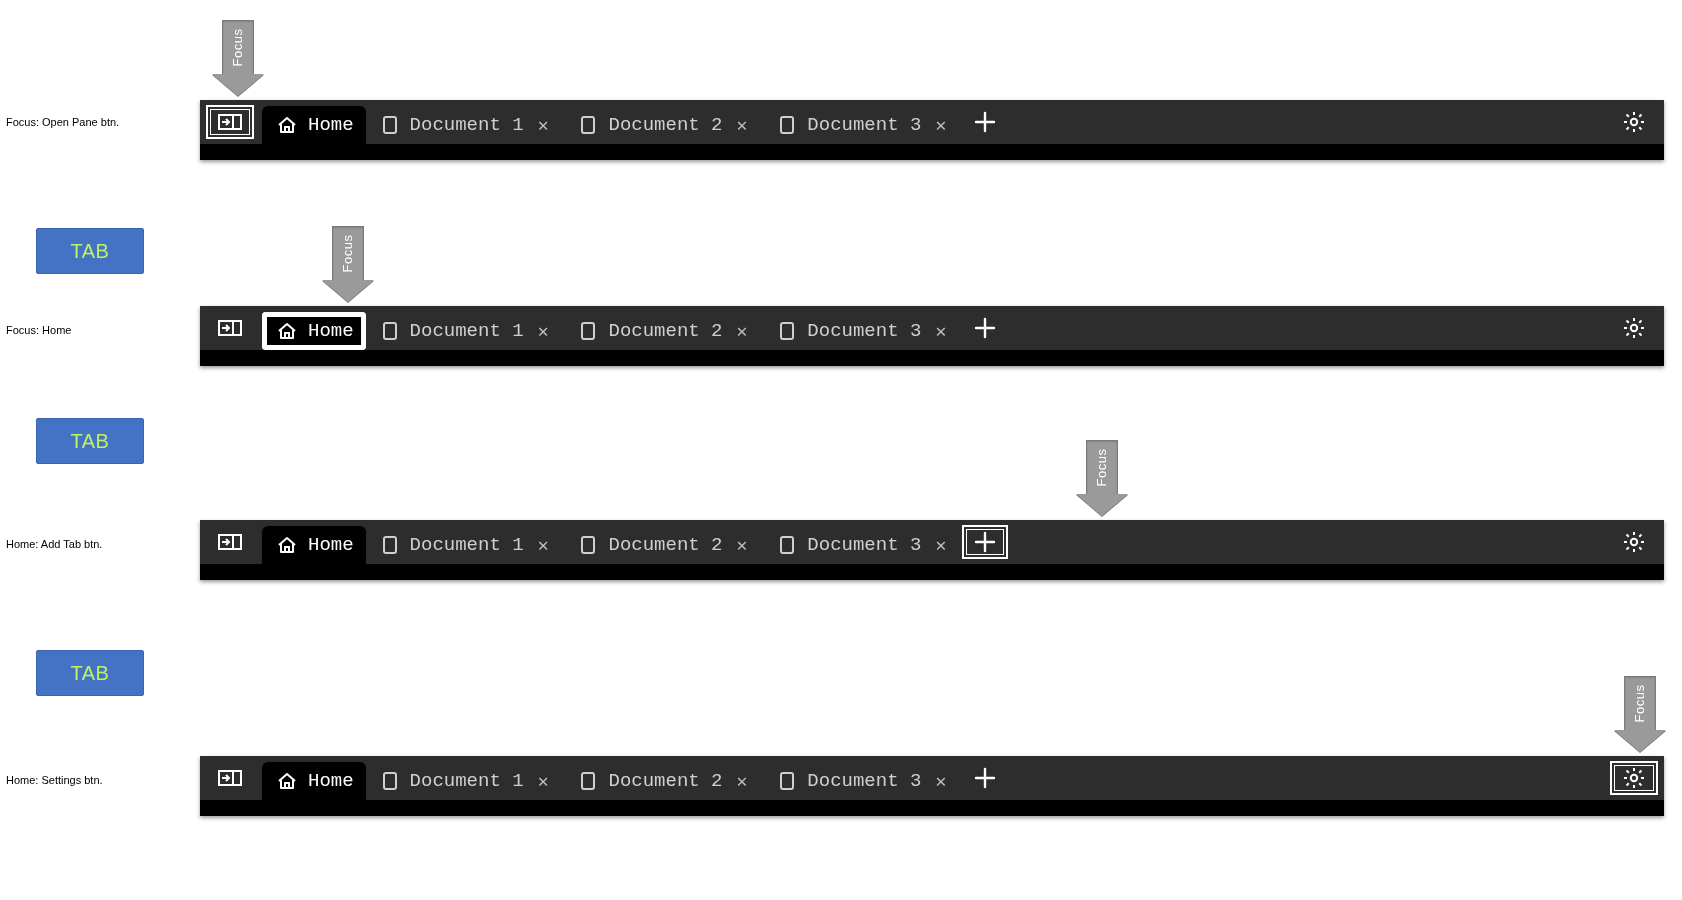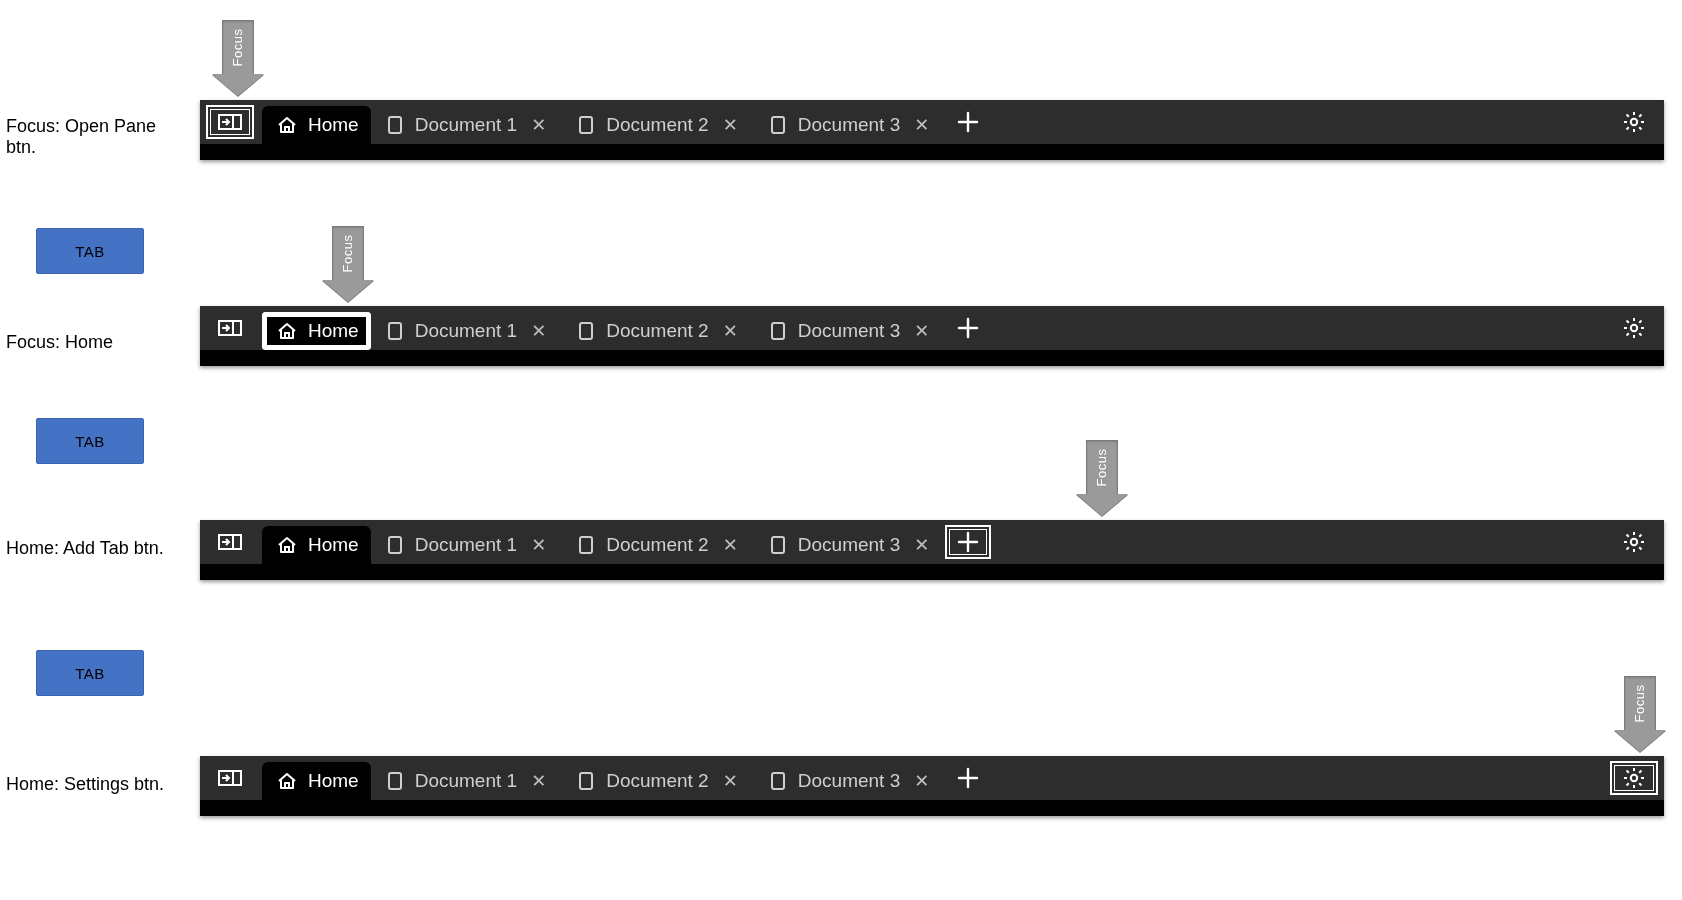--- a/index.html
+++ b/index.html
@@ -21,42 +21,43 @@
     margin:0;
     background:var(--bg);
     font-family:"Segoe UI",Arial,Helvetica,sans-serif;
     width:1682px;
     height:900px;
     position:relative;
     overflow:hidden;
     font-size:14px;
     color:#000;
   }
-  .label{position:absolute;left:0;width:190px;text-align:left;font-size:18px;color:#000;padding-left:6px}
+  .label{position:absolute;left:0;width:190px;text-align:left;font-size:11px;color:#000;padding-left:6px}
   .tab-key{
-    position:absolute;width:108px;height:46px;background:var(--blue);color:#000000;
-    display:flex;align-items:center;justify-content:center;font-size:15px;border:1px solid #3b63b0;
+    position:absolute;width:108px;height:46px;background:var(--blue);color:#bef264;
+    display:flex;align-items:center;justify-content:center;font-size:20px;border:1px solid #3b63b0;
     border-radius:2px;font-weight:400;letter-spacing:0.5px;
   }
   
   .focus-arrow{position:absolute;display:flex;flex-direction:column;align-items:center;pointer-events:none}
   .fa-shaft{
     width:32px;height:54px;background:var(--arrow);border:1px solid var(--arrow-border);
     display:flex;align-items:center;justify-content:center;border-bottom:none;
     box-shadow:0 1px 2px rgba(0,0,0,0.15) inset;
   }
   .fa-shaft span{transform:rotate(-90deg);color:#fff;font-size:13px;letter-spacing:0.5px}
   .fa-head{
     width:0;height:0;border-left:26px solid transparent;border-right:26px solid transparent;
     border-top:22px solid var(--arrow);filter:drop-shadow(0 1px 0 var(--arrow-border));
   }
   
   .strip{
     position:absolute;left:200px;right:18px;height:60px;background:var(--strip-top2);
     box-shadow:0 2px 4px rgba(0,0,0,0.4);
+    font-family:Liberation Mono, monospace;
   }
   .strip .top{height:44px;background:var(--strip-top);display:flex;align-items:center;padding:0 6px 0 6px;gap:0}
   .strip .bottom{height:16px;background:var(--strip-bottom)}
   .btn{
     height:34px;min-width:48px;display:flex;align-items:center;justify-content:center;color:var(--text-light);
     padding:0 10px;border:2px solid transparent;border-radius:0;
   }
   .btn.focus{border:2px solid var(--focus);outline:1px solid var(--focus);outline-offset:-5px}
   .tab{
     height:38px;display:flex;align-items:center;gap:10px;padding:0 12px 0 14px;color:var(--text-dim);
@@ -172,21 +173,21 @@
           <svg width="22" height="22">
             <use href="#ico-gear"></use>
           </svg>
         </span>
     </div>
   </div>
   <div class="bottom"></div>
 </div>
 
 <div class="tab-key" style="left:36px;top:228px">TAB</div>
-<div class="label" style="top:332px">Focus: Home</div>
+<div class="label" style="top:324px">Focus: Home</div>
 <div class="focus-arrow" style="left:322px;top:226px">
   <div class="fa-shaft">
       <span>Focus</span>
     </div>
   <div class="fa-head"></div>
 </div>
 <div class="strip" style="top:306px">
   <div class="top">
     <div class="btn">
       <span class="ico">

